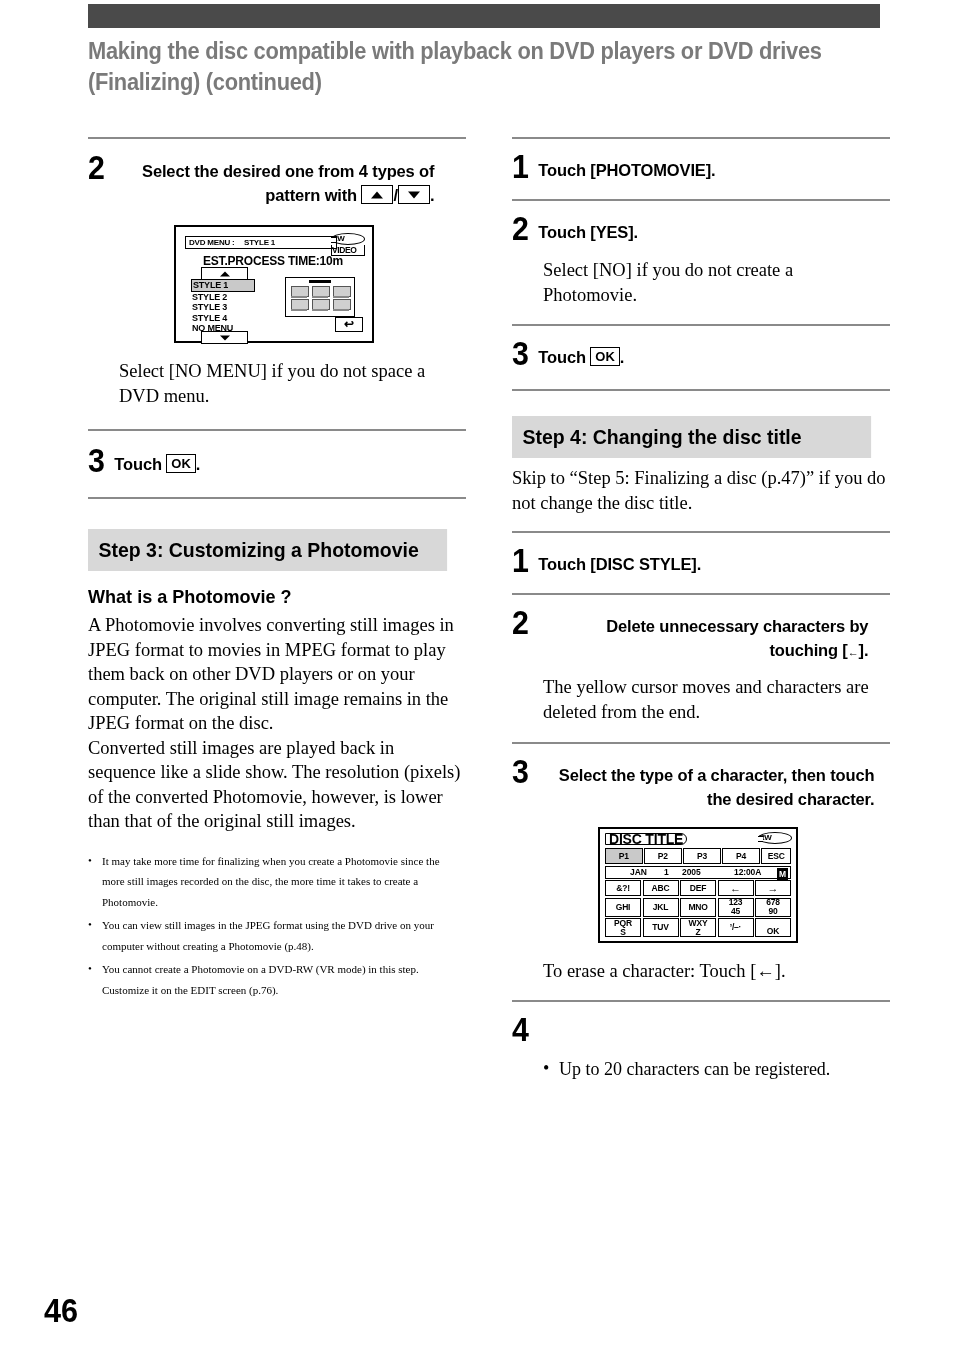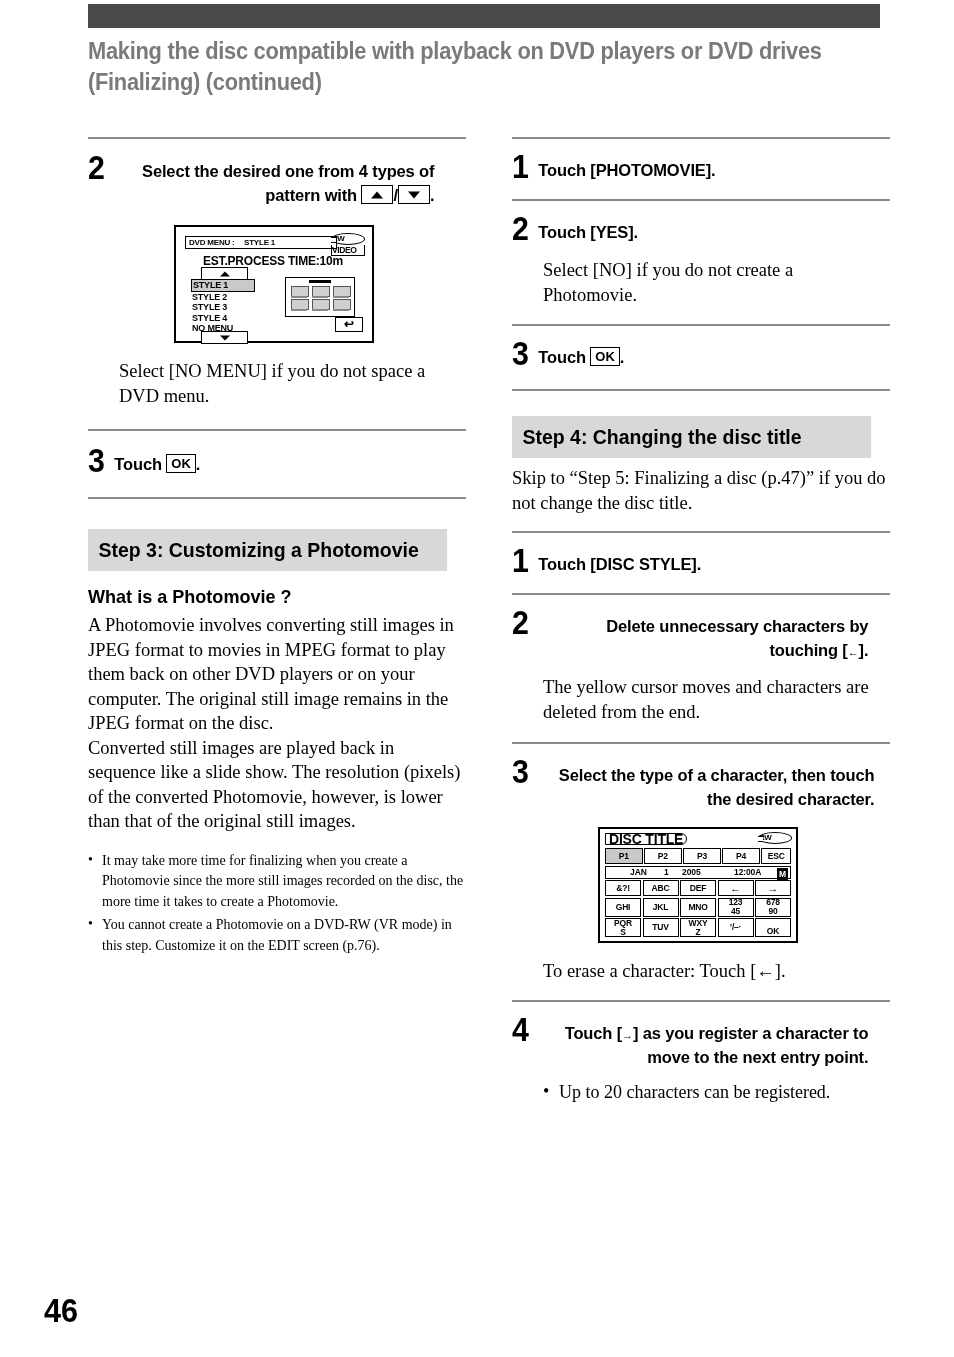--- a/index.html
+++ b/index.html
@@ -58,21 +58,21 @@
   }
   .sub-head{
     font-family:"Liberation Sans",sans-serif;font-weight:bold;
     font-size:19px;line-height:24px;color:#000;
     transform:scaleX(0.95);transform-origin:left top;
   }
 
   
   ul.bl{list-style:none;margin:0;padding:0;}
   ul.bl li{
-    font-family:"Liberation Serif",serif;font-size:14px;line-height:20.5px;
+    font-family:"Liberation Serif",serif;font-size:11px;line-height:20.5px;
     padding-left:14px;position:relative;margin-bottom:3px;
   }
   ul.bl li:before{content:"\2022";position:absolute;left:0;top:-1px;}
   ul.bl.big li{font-size:18px;line-height:23px;padding-left:16px;}
 
   
   .key{
     display:inline-block;border:1.6px solid #000;background:#fff;
     font-family:"Liberation Sans",sans-serif;font-weight:bold;
     font-size:13px;line-height:13px;padding:2px 4px 2px 4px;
@@ -263,20 +263,21 @@
 
     <div class="sec-head" style="margin-top:30px;">Step 3: Customizing a Photomovie</div>
 
     <div class="sub-head" style="margin-top:14px;">What is a Photomovie ?</div>
 
     <div class="body-text" style="margin-top:4px;width:374px;">A Photomovie involves converting still images in JPEG format to movies in MPEG format to play them back on other DVD players or on your computer. The original still image remains in the JPEG format on the disc.</div>
     <div class="body-text" style="width:374px;">Converted still images are played back in sequence like a slide show. The resolution (pixels) of the converted Photomovie, however, is lower than that of the original still images.</div>
 
     <ul class="bl" style="margin-top:17px;width:376px;">
       <li>It may take more time for finalizing when you create a Photomovie since the more still images recorded on the disc, the more time it takes to create a Photomovie.</li>
+      <li>You can view still images in the JPEG format using the DVD drive on your computer without creating a Photomovie (p.48).</li>
       <li>You cannot create a Photomovie on a DVD-RW (VR mode) in this step. Customize it on the EDIT screen (p.76).</li>
     </ul>
   </div>
 
   <div class="col col-right" style="top:137px;">
 
     <div class="rule"></div>
 
     <div class="step" style="margin-top:11px;">
       <div class="step-num">1</div>
@@ -383,23 +384,20 @@
         </div>
       </div>
     </div>
 
     <div class="body-text indent" style="margin-top:16px;">To erase a character: Touch [←].</div>
 
     <div class="rule" style="margin-top:16px;"></div>
 
     <div class="step" style="margin-top:11px;">
       <div class="step-num">4</div>
-      <div class="step-text" style="width:330px;">
-        <span>Touch [</span><span class="arrowglyph">→</span><span>] as you register a character to move to the next entry point.</span>
-      </div>
     </div>
 
     <ul class="bl big" style="margin-top:12px;margin-left:31px;width:346px;">
       <li>Up to 20 characters can be registered.</li>
     </ul>
   </div>
 
   <div class="pageno">46</div>
 </div>
 

